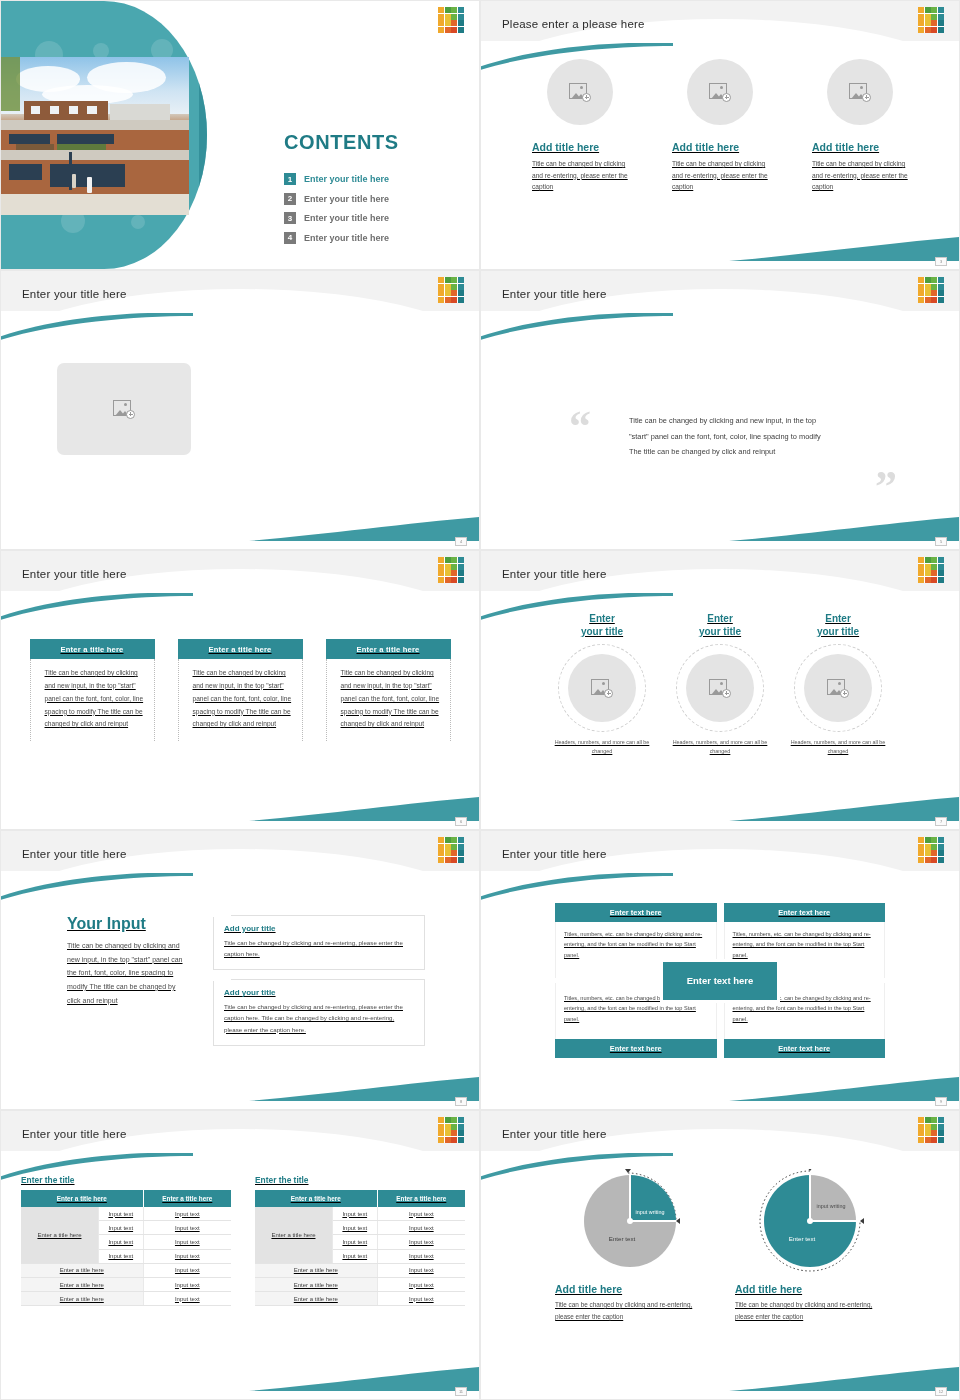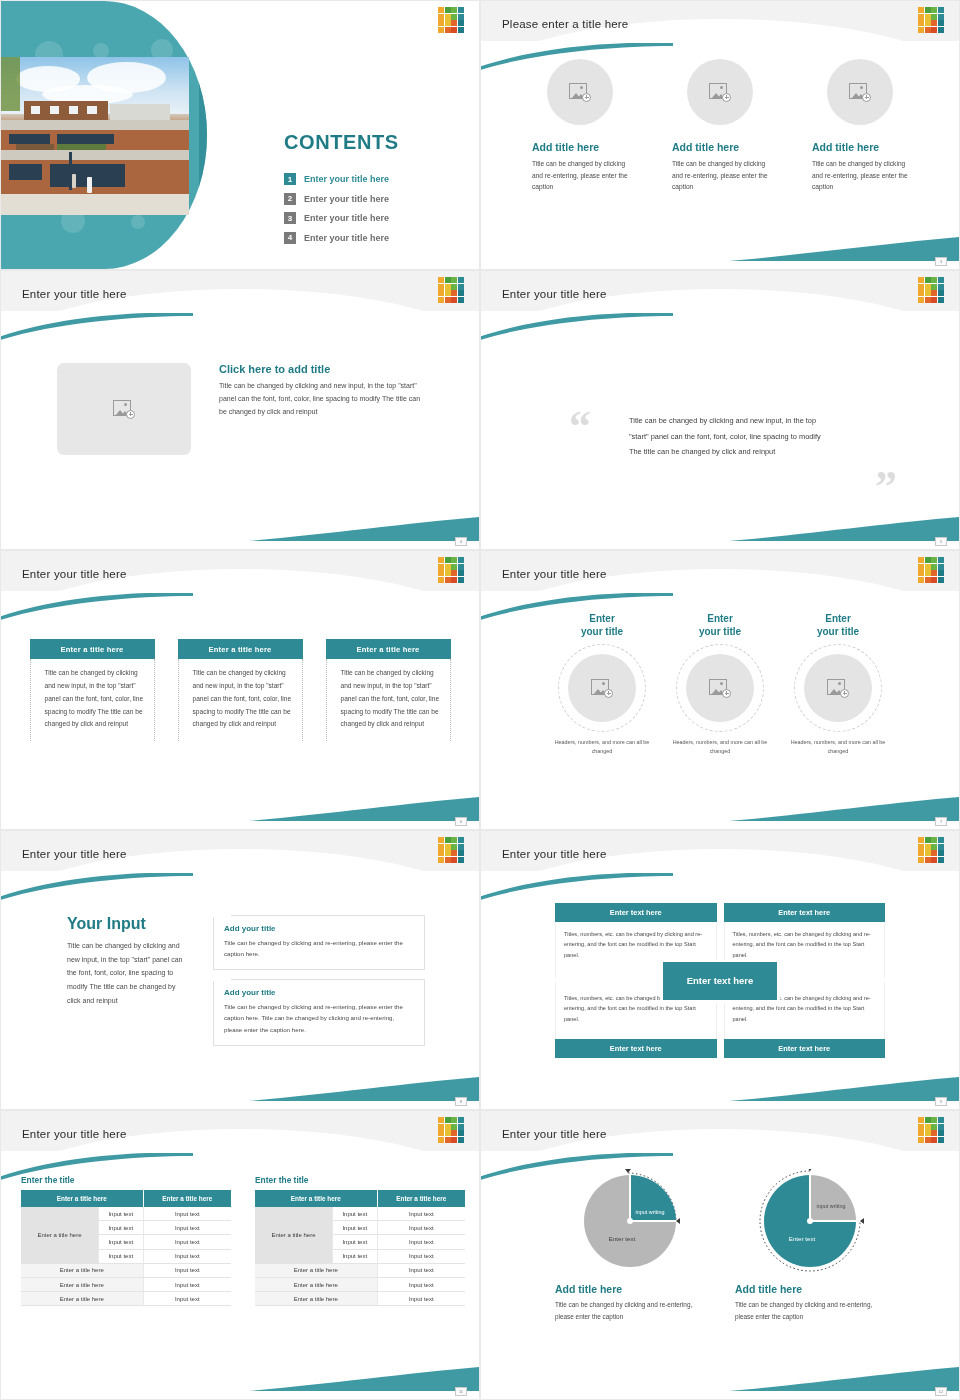--- a/index.html
+++ b/index.html
@@ -50,21 +50,21 @@
     width: 26px; height: 26px; z-index: 6;
   }
   .pagenum {
     position: absolute; right: 12px; bottom: 3px;
     width: 12px; height: 9px;
     border: 1px solid #c9c9c9; background: #fafafa;
     font-size: 4px; color: #8a8a8a;
     display: flex; align-items: center; justify-content: center;
     z-index: 6;
   }
-  .body-area { position: absolute; left: 0; top: 46px; right: 0; bottom: 14px; z-index: 3; }
+  .body-area { position: absolute; left: 0; top: 46px; right: 0; bottom: 14px; z-index: 3; text-decoration: underline; }
 
   
   .logo-grid {
     width: 100%; height: 100%;
     display: grid;
     grid-template-columns: repeat(4, 1fr);
     grid-template-rows: repeat(4, 1fr);
     gap: 0.5px;
     background: #ffffff;
   }
@@ -358,21 +358,21 @@
       <div class="toc-row">
         <span class="toc-num">4</span>
         <span class="toc-txt">Enter your title here</span>
       </div>
     </div>
   </div>
 
   <div class="slide">
     <div class="hdr-band"></div>
     <div class="hdr-curve"></div>
-    <div class="hdr-title">Please enter a title here</div>
+    <div class="hdr-title">Please enter a please here</div>
     <div class="swoosh-tl">
       <svg width="200" height="28" viewBox="0 0 200 28">
           <path d="M0 26 C60 4 140 -2 200 0 L200 3 C140 3 60 10 4 28 Z" fill="#3f9aa3"></path>
         </svg>
     </div>
     <div class="swoosh-br">
       <svg width="230" height="26" viewBox="0 0 230 26">
           <path d="M230 2 C160 8 70 20 0 26 L230 26 Z" fill="#3f9aa3"></path>
         </svg>
     </div>
@@ -481,24 +481,20 @@
     <div class="body-area">
       <div class="s3-wrap">
         <div class="s3-img">
           <div class="img-icon">
             <div class="frame"></div>
               <div class="sun"></div>
               <div class="mtn"></div>
               <div class="mtn2"></div>
               <div class="plus"></div>
           </div>
-        </div>
-        <div class="s3-txt">
-          <h3>Click here to add title</h3>
-          <p>Title can be changed by clicking and new input, in the top "start" panel can the font, font, color, line spacing to modify The title can be changed by click and reinput</p>
         </div>
       </div>
     </div>
     <div class="pagenum">4</div>
   </div>
 
   <div class="slide">
     <div class="hdr-band"></div>
     <div class="hdr-curve"></div>
     <div class="hdr-title">Enter your title here</div>

